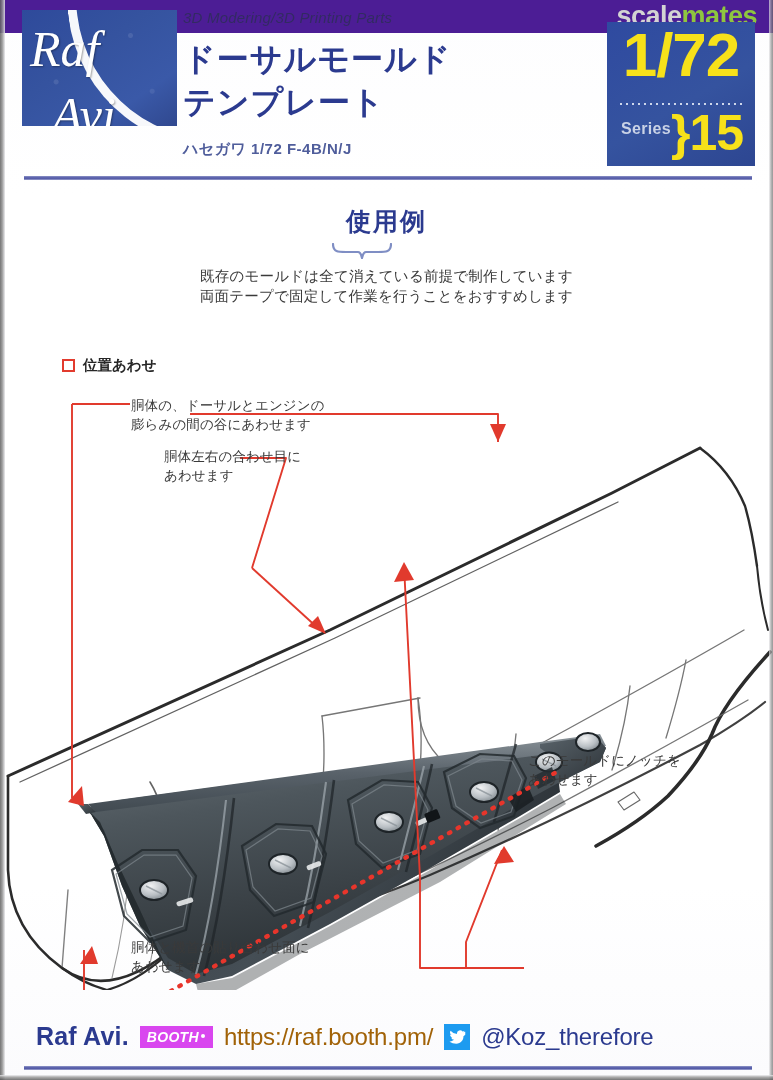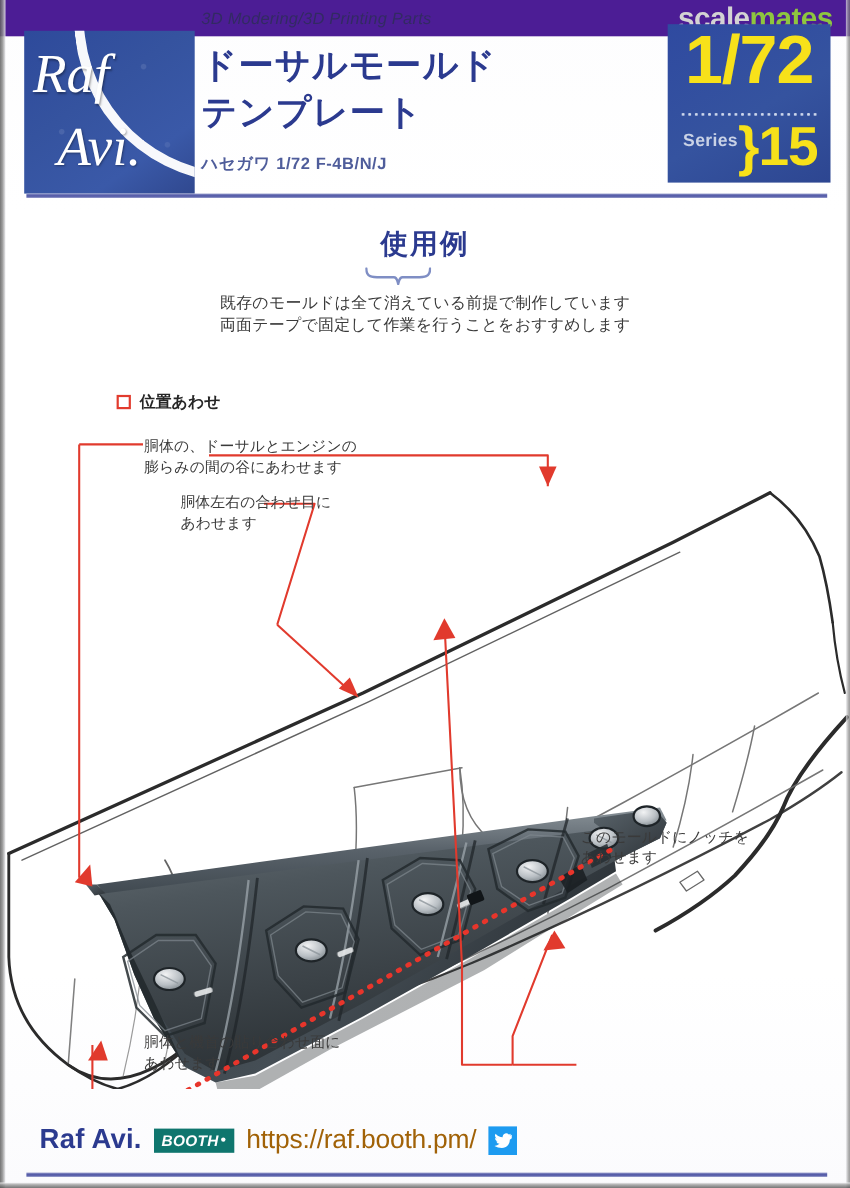--- a/index.html
+++ b/index.html
@@ -63,22 +63,22 @@
   #watermark .wm-b { color: #8ec63f; }
 
   
   #header {
     position: absolute;
     left: 0; top: 0;
     width: 773px; height: 176px;
   }
   #logo-block {
     position: absolute;
-    left: 22px; top: 28px;
-    width: 155px; height: 148px;
+    left: 22px; top: 10px;
+    width: 155px; height: 116px;
     background:
       radial-gradient(circle at 70% 22%, rgba(255,255,255,.10) 0 2px, transparent 3px),
       radial-gradient(circle at 22% 62%, rgba(255,255,255,.10) 0 2px, transparent 3px),
       radial-gradient(circle at 84% 70%, rgba(255,255,255,.08) 0 2px, transparent 3px),
       linear-gradient(145deg, #2e4a9b 0%, #35539f 40%, #3a59a8 75%, #30488f 100%);
     overflow: hidden;
   }
   #logo-block .swoosh {
     position: absolute;
     left: 52px; top: -52px;
@@ -210,21 +210,20 @@
     line-height: 20px;
     letter-spacing: .2px;
   }
 
   #legend {
     position: absolute;
     left: 62px; top: 356px;
     display: flex;
     align-items: center;
     gap: 8px;
-    margin-left: 44px;
   }
   #legend .sq {
     width: 13px; height: 13px;
     border: 2.5px solid #e23b2e;
     box-sizing: border-box;
     background: #fff;
   }
   #legend .lbl {
     color: #262626;
     font-size: 14.5px;
@@ -266,21 +265,21 @@
     gap: 11px;
     white-space: nowrap;
   }
   #footer .brand {
     color: #2b3a8f;
     font-size: 25px;
     font-weight: bold;
     letter-spacing: .2px;
   }
   #footer .booth-badge {
-    background: #0f766e;
+    background: #d946ef;
     color: #ffffff;
     font-size: 14px;
     font-weight: bold;
     font-style: italic;
     padding: 4px 8px 4px 7px;
     letter-spacing: .3px;
     line-height: 14px;
     display: inline-flex;
     align-items: center;
     gap: 2px;
@@ -577,20 +576,21 @@
       <span class="booth-badge">
         <span>BOOTH</span>
           <span class="dot"></span>
       </span>
       <span class="url">https://raf.booth.pm/</span>
       <span class="tw-icon">
         <svg viewBox="0 0 24 24" width="18" height="18" aria-hidden="true">
           <path fill="#ffffff" d="M23 4.9c-.8.4-1.7.6-2.6.8.8-.5 1.4-1.3 1.7-2.2-.8.5-1.7.9-2.7 1.1A4.2 4.2 0 0 0 11.9 7c0 .3 0 .6.1.9A11.9 11.9 0 0 1 3.4 3.6a4.2 4.2 0 0 0 1.3 5.6c-.7 0-1.4-.2-2-.5 0 2 1.5 3.7 3.4 4.1-.6.2-1.3.2-1.9.1a4.2 4.2 0 0 0 3.9 2.9A11.9 11.9 0 0 1 2 18.3a16.8 16.8 0 0 0 9 2.6c6.2 0 9.8-5.2 9.6-10 .9-.6 1.7-1.3 2.4-2z"></path>
         </svg>
       </span>
+      <span class="handle">@Koz_therefore</span>
     </div>
     <div id="footer-rule"></div>
   </div>
 
   <div class="scan-edge-left"></div>
   <div class="scan-edge-right"></div>
   <div class="scan-edge-bottom"></div>
 </div>
 
 </body></html>

